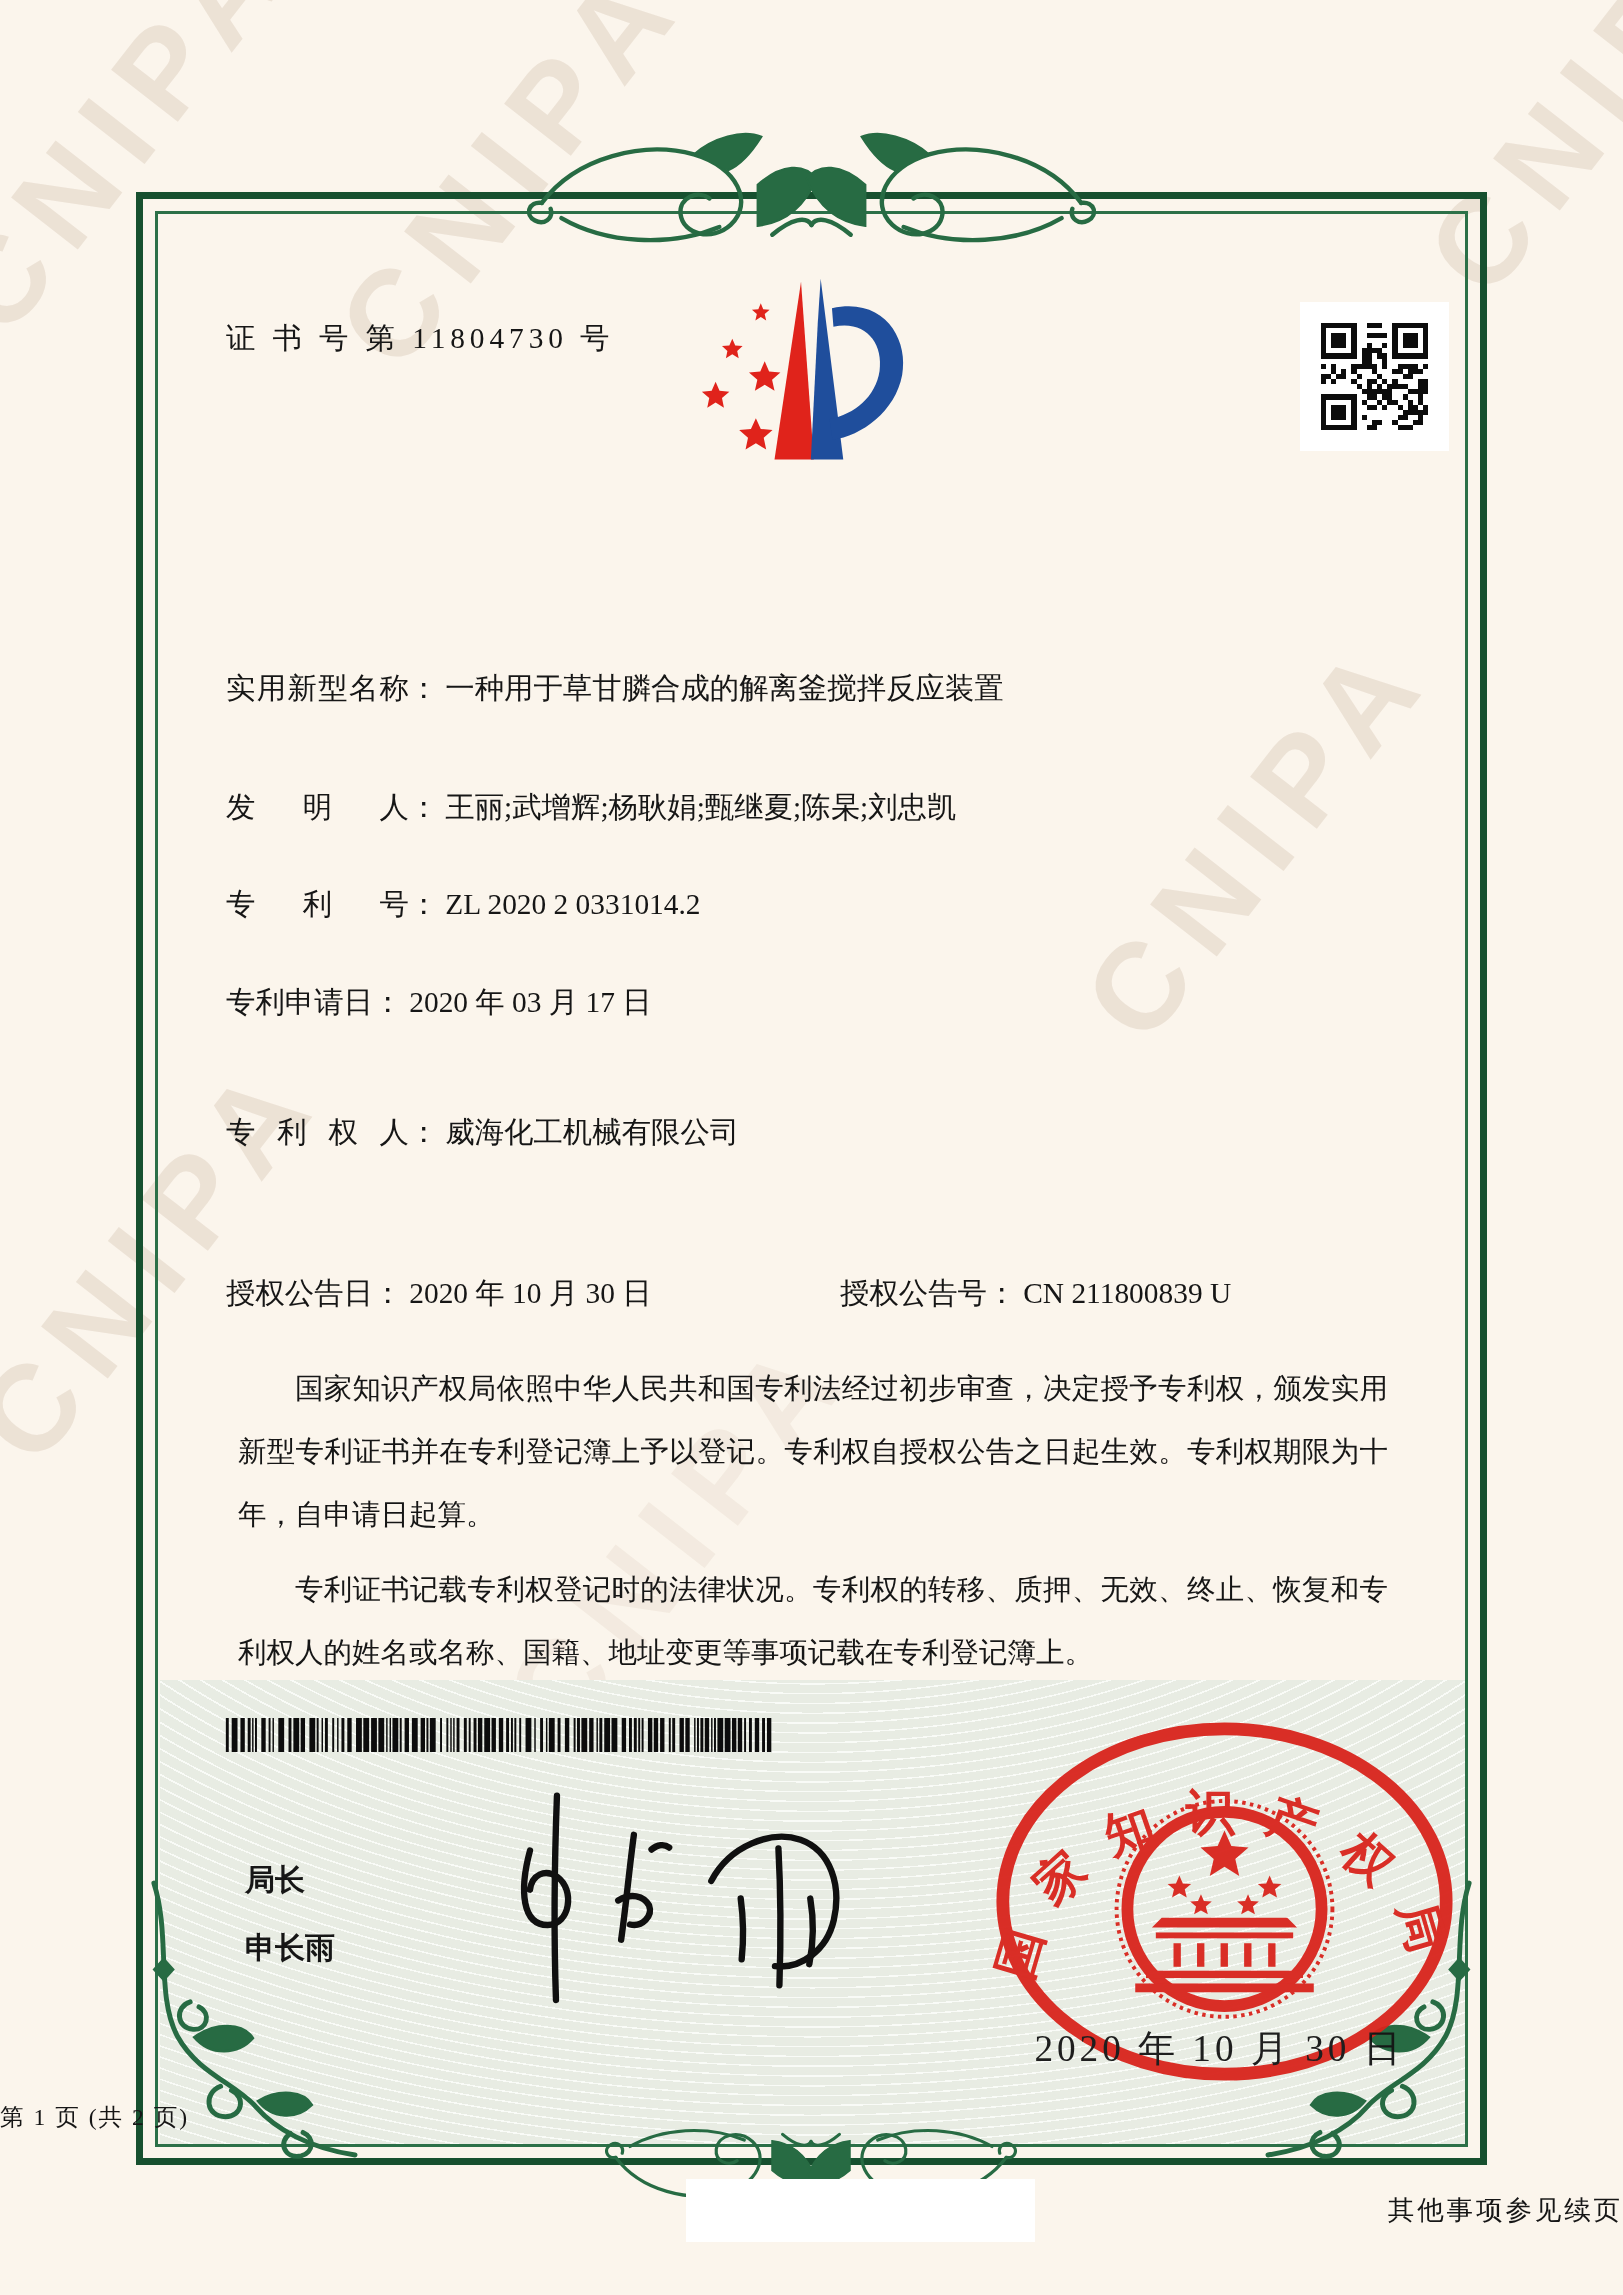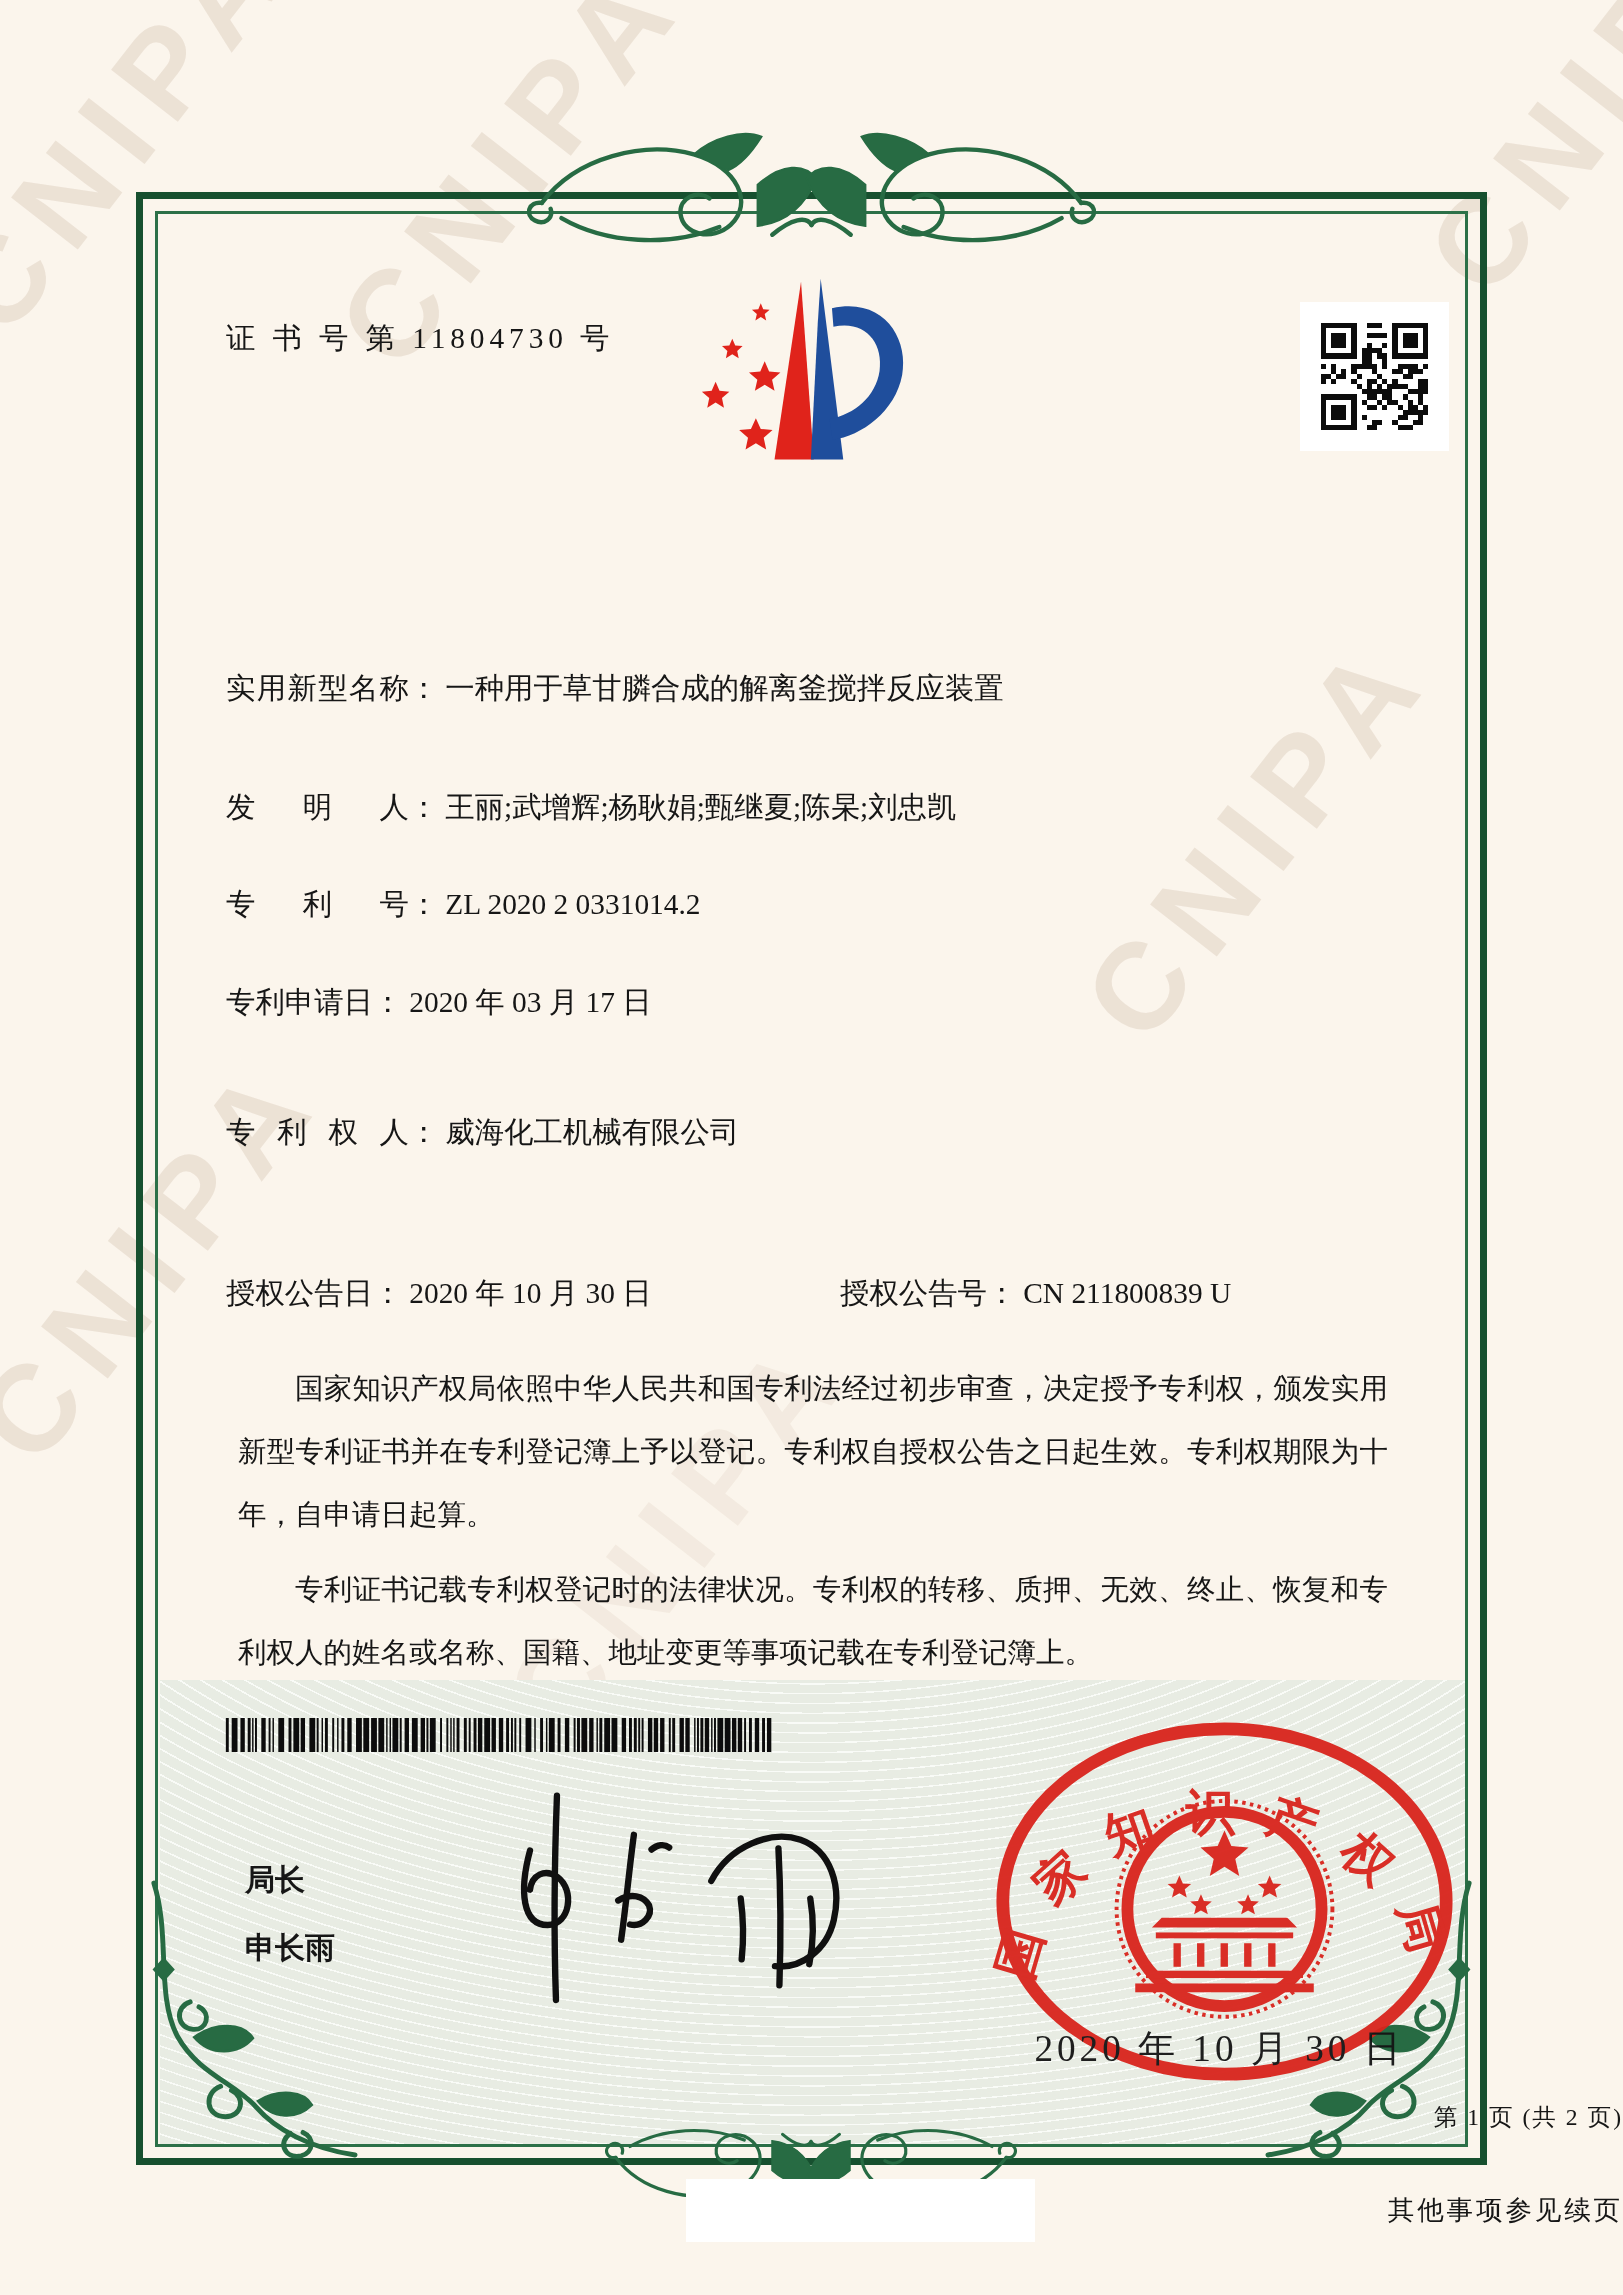--- a/index.html
+++ b/index.html
@@ -26,21 +26,21 @@
   .lbl-j{display:inline-block;width:183px;text-align:justify;text-align-last:justify;}
   .lbl{display:inline-block;}
   .colon{display:inline-block;}
   .val{display:inline-block;margin-left:6.9px;}
   .grant2{position:absolute;left:614px;top:0;white-space:nowrap;}
   .body-text{position:absolute;left:226px;top:1345px;width:1174px;font-size:28.5px;
              line-height:63px;text-align:justify;z-index:5;}
   .body-text p{margin:12px;text-indent:2em;}
   .director{position:absolute;left:245px;z-index:6;
             font-family:"Liberation Sans","DejaVu Sans",sans-serif;font-weight:bold;font-size:30px;}
-  .pageinfo{position:absolute;left:0;top:2101px;width:1623px;text-align:right;font-size:23.6px;
+  .pageinfo{position:absolute;left:0;top:2101px;width:1623px;text-align:left;font-size:23.6px;
             letter-spacing:2px;z-index:6;}
   .footer-box{position:absolute;left:686px;top:2179px;width:349px;height:63px;background:#ffffff;z-index:4;}
   .footer-note{position:absolute;left:0;top:2192px;width:1623px;text-align:right;font-size:26.5px;
                letter-spacing:2.9px;z-index:5;}
   .sig-svg{position:absolute;left:456px;top:1777px;z-index:6;}
   .seal-svg{position:absolute;left:974px;top:1698px;z-index:7;opacity:.95;}
   .logo-svg{position:absolute;left:687px;top:265px;z-index:5;}
   .qr-wrap{position:absolute;left:1300px;top:302px;width:149px;height:149px;background:#ffffff;z-index:5;}
   .barcode-svg{position:absolute;left:223px;top:1718px;z-index:6;}
   .orn{position:absolute;z-index:4;}

